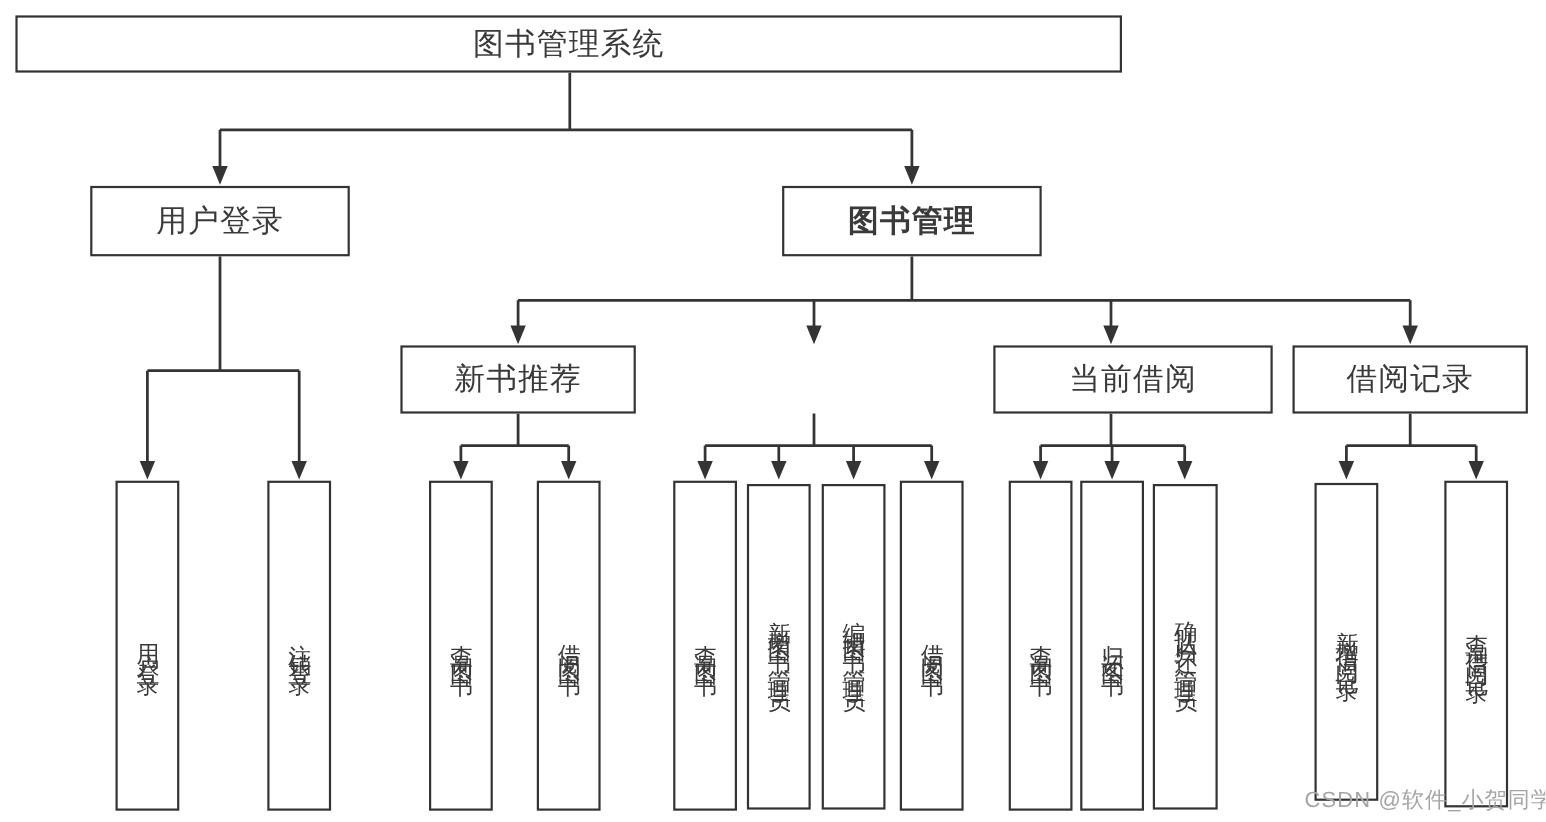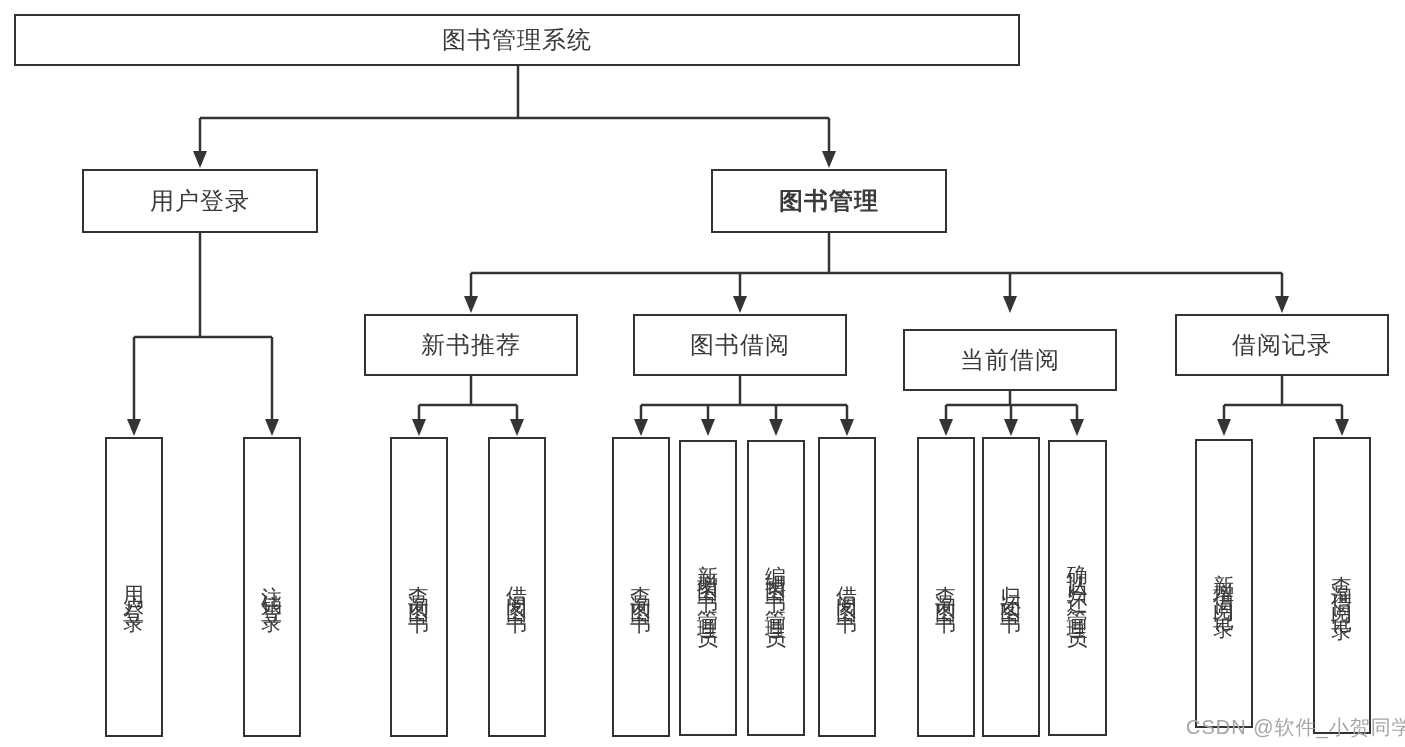--- a/index.html
+++ b/index.html
@@ -25,21 +25,21 @@
     position: absolute;
     box-sizing: border-box;
     border: 2.5px solid #333333;
     background: #ffffff;
     display: flex;
     align-items: center;
     justify-content: center;
     z-index: 2;
   }
   .hbox span {
-    font-size: 24px;
+    font-size: 28px;
     letter-spacing: 1px;
     color: #3a3a3a;
     white-space: nowrap;
   }
   .vbox span {
     writing-mode: vertical-rl;
     text-orientation: mixed;
     font-size: 21px;
     line-height: 1;
     letter-spacing: 9px;
@@ -111,24 +111,21 @@
   <div class="node hbox" style="left:82px; top:169px; width:236px; height:64px;">
     <span>用户登录</span>
   </div>
   <div class="node hbox" style="left:711px; top:169px; width:236px; height:64px;font-weight:bold;">
     <span>图书管理</span>
   </div>
 
   <div class="node hbox" style="left:364px; top:314px; width:214px; height:62px;">
     <span>新书推荐</span>
   </div>
-  <div class="node hbox" style="left:633px; top:314px; width:214px; height:62px;">
-    <span>图书借阅</span>
-  </div>
-  <div class="node hbox" style="left:903px; top:329px; width:214px; height:62px;align-items:center;">
+  <div class="node hbox" style="left:903px; top:314px; width:254px; height:62px;align-items:center;">
     <span>当前借阅</span>
   </div>
   <div class="node hbox" style="left:1175px; top:314px; width:214px; height:62px;">
     <span>借阅记录</span>
   </div>
 
   <div class="node vbox" style="left:105px; top:437px; width:58px; height:300px;">
     <span>用户登录</span>
   </div>
   <div class="node vbox" style="left:243px; top:437px; width:58px; height:300px;">

